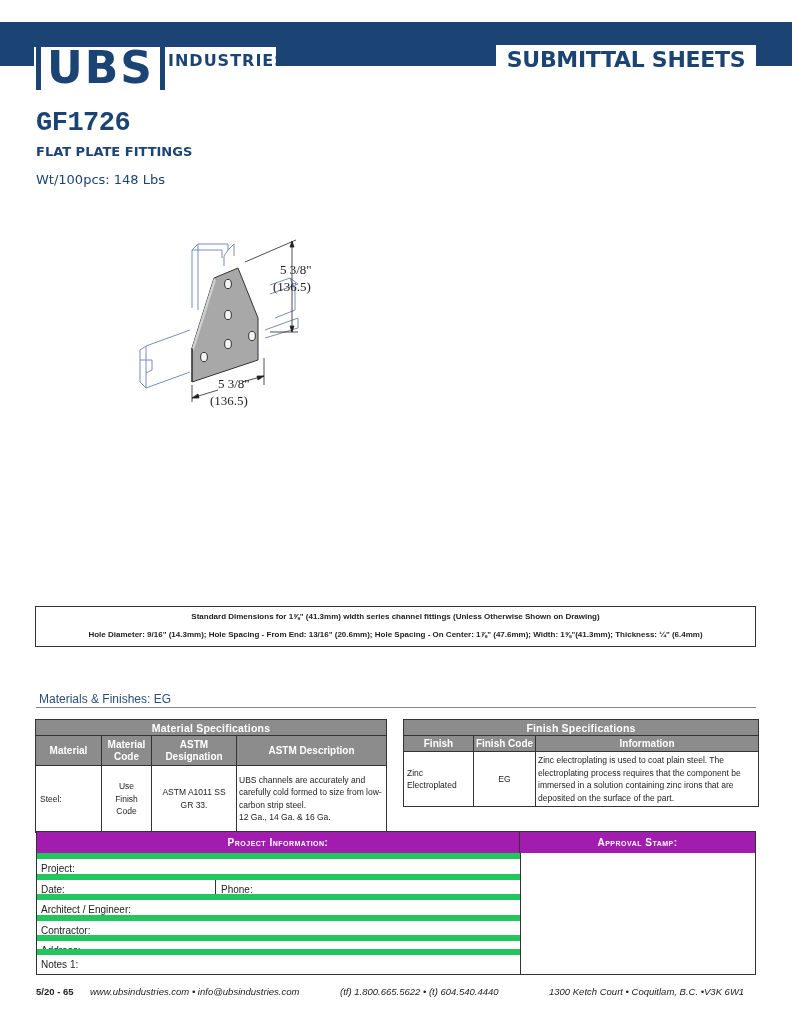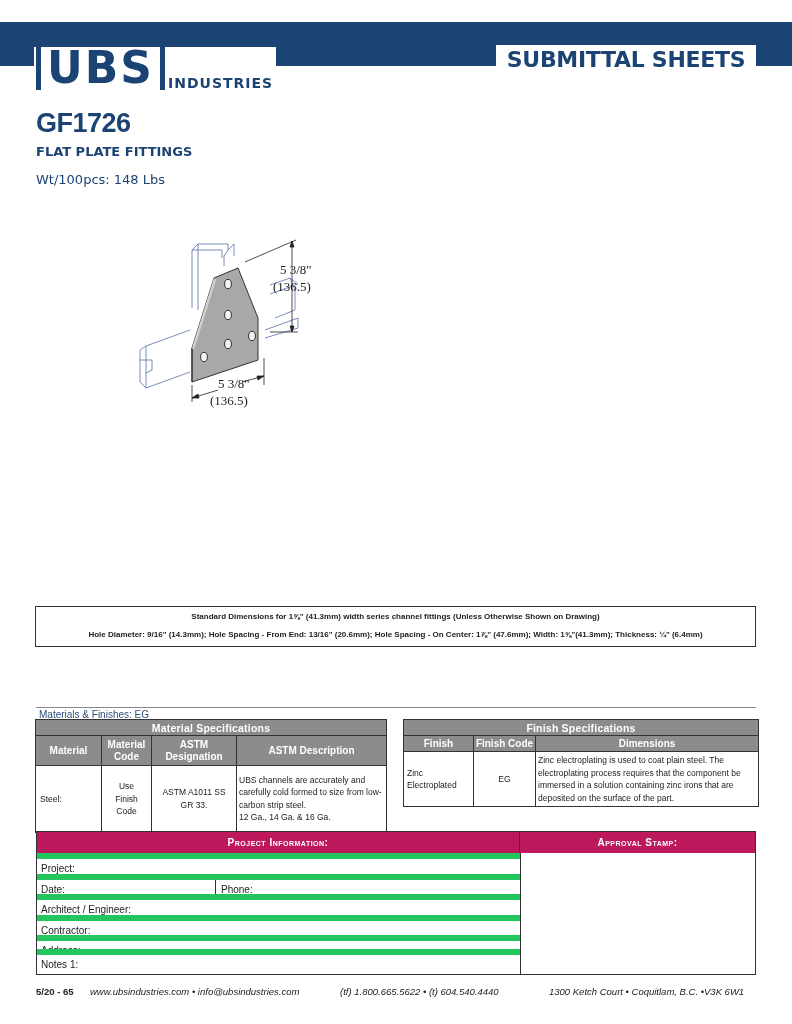--- a/index.html
+++ b/index.html
@@ -5,52 +5,52 @@
   * { box-sizing: border-box; margin: 0; padding: 0; }
   html, body { width: 792px; height: 1024px; background: #ffffff; overflow: hidden; }
   body { position: relative; font-family: "Liberation Sans", sans-serif; color: #1a1a1a; }
 
   
   .top-band { position: absolute; left: 0; top: 22px; width: 792px; height: 44px; background: #1b4373; }
   .logo-box { position: absolute; left: 34px; top: 47px; width: 242px; height: 48px; background: #fff; }
   .logo-ubs { position: absolute; left: 36px; top: 44px; height: 48px; display: flex; align-items: center; }
   .logo-bar { width: 5px; height: 44px; background: #1b4373; }
   .logo-letters { font-family: "DejaVu Sans", sans-serif; font-weight: bold; font-size: 44px; color: #1b4373; letter-spacing: 2px; padding: 0 6px; line-height: 44px; }
-  .logo-industries { position: absolute; left: 168px; top: 51px; font-family: "DejaVu Sans", sans-serif; font-weight: bold; font-size: 14px; color: #1b4373; letter-spacing: 1px; margin-top: 24px; }
+  .logo-industries { position: absolute; left: 168px; top: 51px; font-family: "DejaVu Sans", sans-serif; font-weight: bold; font-size: 16px; color: #1b4373; letter-spacing: 1px; }
   .title-box { position: absolute; left: 496px; top: 45px; width: 260px; height: 38px; background: #fff; }
   .title-text { position: absolute; left: 496px; top: 47px; width: 260px; text-align: center; font-family: "DejaVu Sans", sans-serif; font-weight: bold; font-size: 22px; color: #1b4373; letter-spacing: -0.3px; }
 
   
-  .product-code { position: absolute; left: 36px; top: 108px; font-family: Liberation Sans, sans-serif; font-weight: bold; font-size: 27px; color: #1b4373; letter-spacing: -0.5px; }
+  .product-code { position: absolute; left: 36px; top: 108px; font-family: Liberation Mono, monospace; font-weight: bold; font-size: 27px; color: #1b4373; letter-spacing: -0.5px; }
   .product-name { position: absolute; left: 36px; top: 144px; font-family: "DejaVu Sans", sans-serif; font-weight: bold; font-size: 13px; color: #1b4373; }
   .product-weight { position: absolute; left: 36px; top: 164px; font-family: "DejaVu Sans", sans-serif; font-size: 13px; color: #1b4373; margin-top: 8px; }
 
   
   .drawing { position: absolute; left: 130px; top: 210px; width: 210px; height: 200px; }
 
   
   .std-box { position: absolute; left: 35px; top: 606px; width: 721px; height: 41px; border: 1.3px solid #333; }
   .std-line1 { position: absolute; left: 0; top: 5px; width: 100%; text-align: center; font-size: 8px; font-weight: bold; color: #222; }
   .std-line2 { position: absolute; left: 0; top: 23px; width: 100%; text-align: center; font-size: 8px; font-weight: bold; color: #222; }
 
-  .mf-label { position: absolute; left: 39px; top: 692px; font-size: 10px; color: #2b4d7a; margin-top: 17px; }
+  .mf-label { position: absolute; left: 39px; top: 692px; font-size: 12px; color: #2b4d7a; }
   .mf-rule { position: absolute; left: 36px; top: 707px; width: 720px; height: 1px; background: #888; }
 
   
   table { border-collapse: collapse; font-family: "Liberation Sans", sans-serif; }
   .spec-table td, .spec-table th { border: 1px solid #333; }
   .spec-table th { background: #8c8c8c; color: #fff; font-weight: bold; font-size: 10px; text-align: center; line-height: 12px; }
   .spec-table th.cap { font-size: 10.5px; height: 16px; letter-spacing: 0.2px; }
   .spec-table td { font-size: 8.5px; color: #222; line-height: 12.5px; vertical-align: middle; }
   .mat-table { position: absolute; left: 35px; top: 719px; width: 352px; }
   .fin-table { position: absolute; left: 403px; top: 719px; width: 356px; }
 
   
   .proj { position: absolute; left: 36px; top: 831px; width: 720px; height: 144px; border: 1.3px solid #333; }
-  .proj-head { position: absolute; top: 0; height: 21px; background: #be185d; color: #fff; font-weight: bold; font-size: 10px; text-align: center; line-height: 21px; letter-spacing: 0.5px; font-variant: small-caps; }
+  .proj-head { position: absolute; top: 0; height: 21px; background: #a21caf; color: #fff; font-weight: bold; font-size: 10px; text-align: center; line-height: 21px; letter-spacing: 0.5px; font-variant: small-caps; }
   .proj-left { left: 0; width: 483px; border-right: 1px solid #333; }
   .proj-right { left: 483px; width: 235px; }
   .proj-row { position: absolute; left: 0; width: 483px; height: 20.5px; border-top: 6px solid #22c55e; font-weight: normal; font-size: 10px; padding-left: 4px; line-height: 20px; color: #222; }
   .proj-vline { position: absolute; left: 483px; top: 21px; width: 1px; height: 122px; background: #333; }
   .proj-split { position: absolute; left: 178px; top: 0; width: 1px; height: 100%; background: #333; }
   .proj-phone { position: absolute; left: 184px; top: 0; }
 
   
   .footer { position: absolute; top: 986px; font-size: 9.5px; color: #222; font-style: italic; }
   .footer .pg { font-style: normal; font-weight: bold; }
@@ -152,21 +152,21 @@
   </table>
 
 <table class="spec-table fin-table">
   <tbody>
       <tr>
         <th class="cap" colspan="3">Finish Specifications</th>
       </tr>
   <tr style="height:16px">
     <th style="width:70px">Finish</th>
     <th style="width:62px">Finish Code</th>
-    <th>Dimensions</th>
+    <th>Information</th>
   </tr>
   <tr style="height:55px">
     <td style="padding-left:3px;width:70px">Zinc Electroplated</td>
     <td style="text-align:center">EG</td>
     <td style="padding:0 2px">Zinc electroplating is used to coat plain steel. The electroplating process requires that the component be immersed in a solution containing zinc irons that are deposited on the surface of the part.</td>
   </tr>
 </tbody>
   </table>
 
 <div class="proj">

